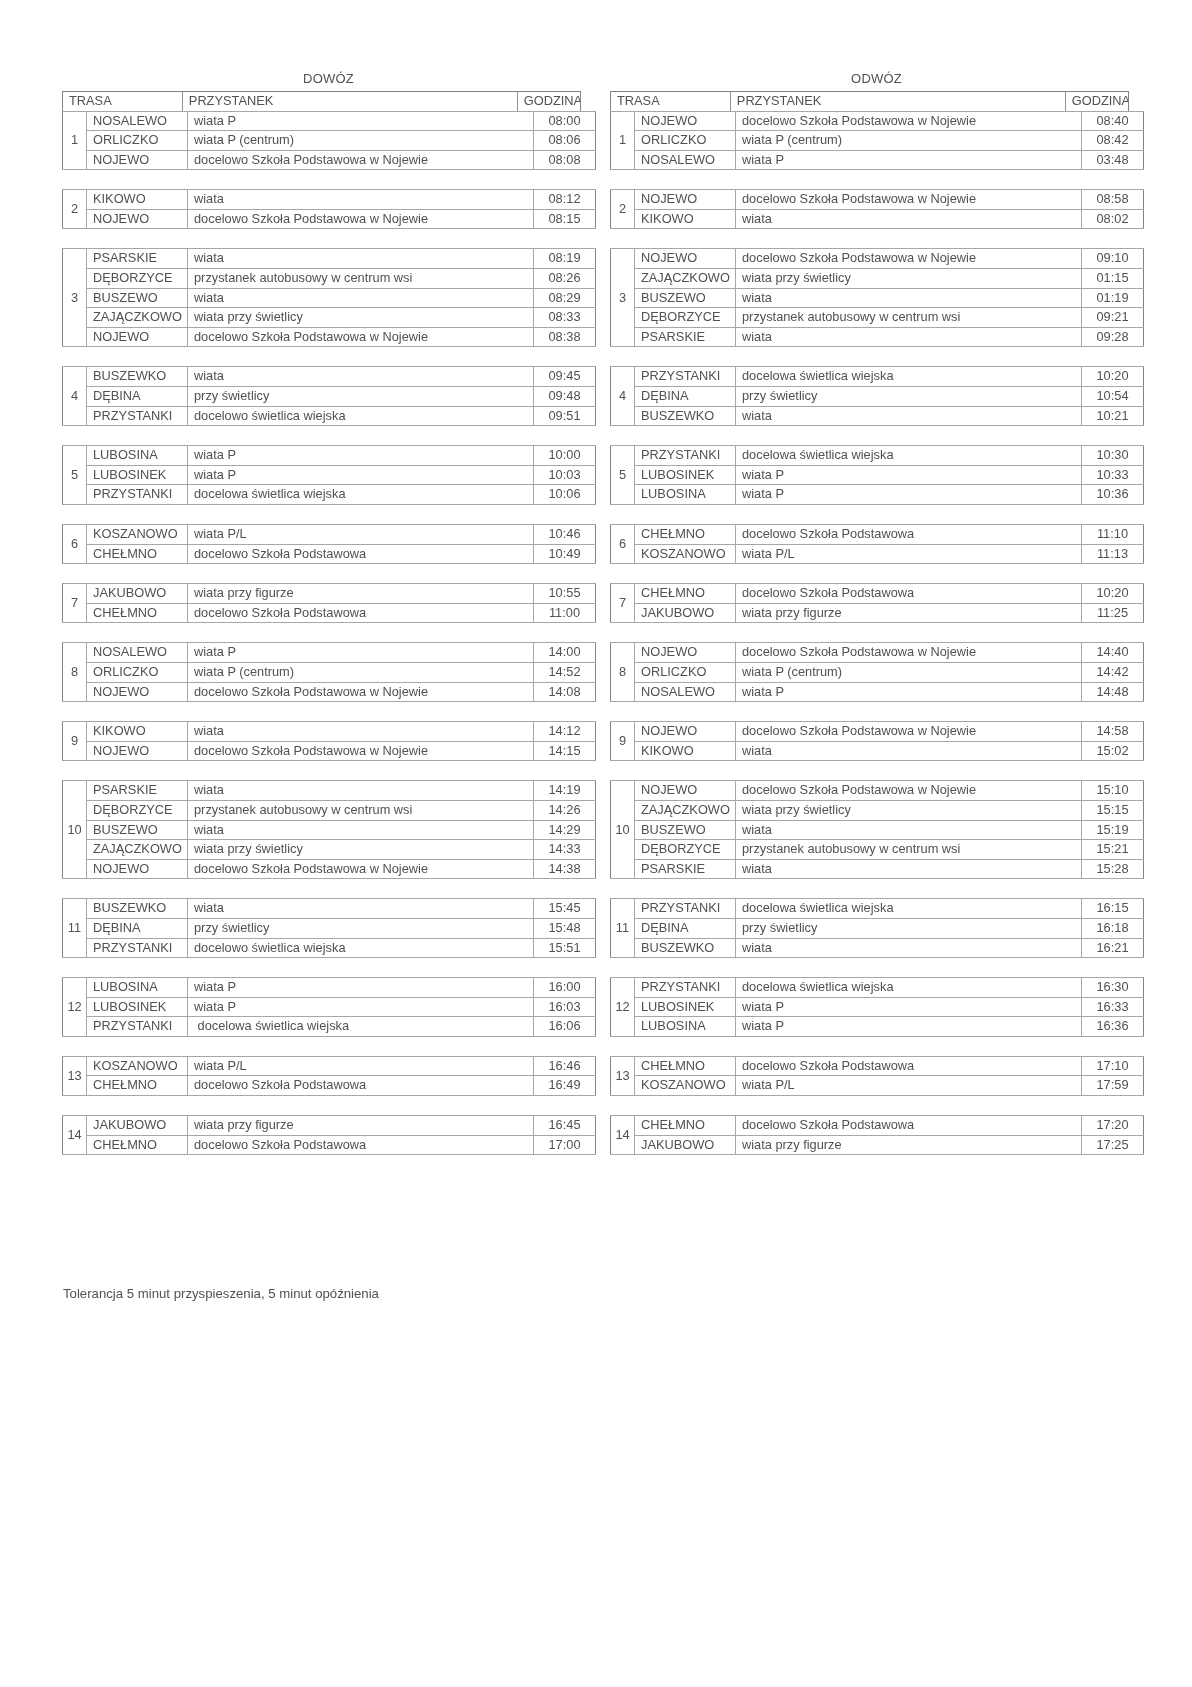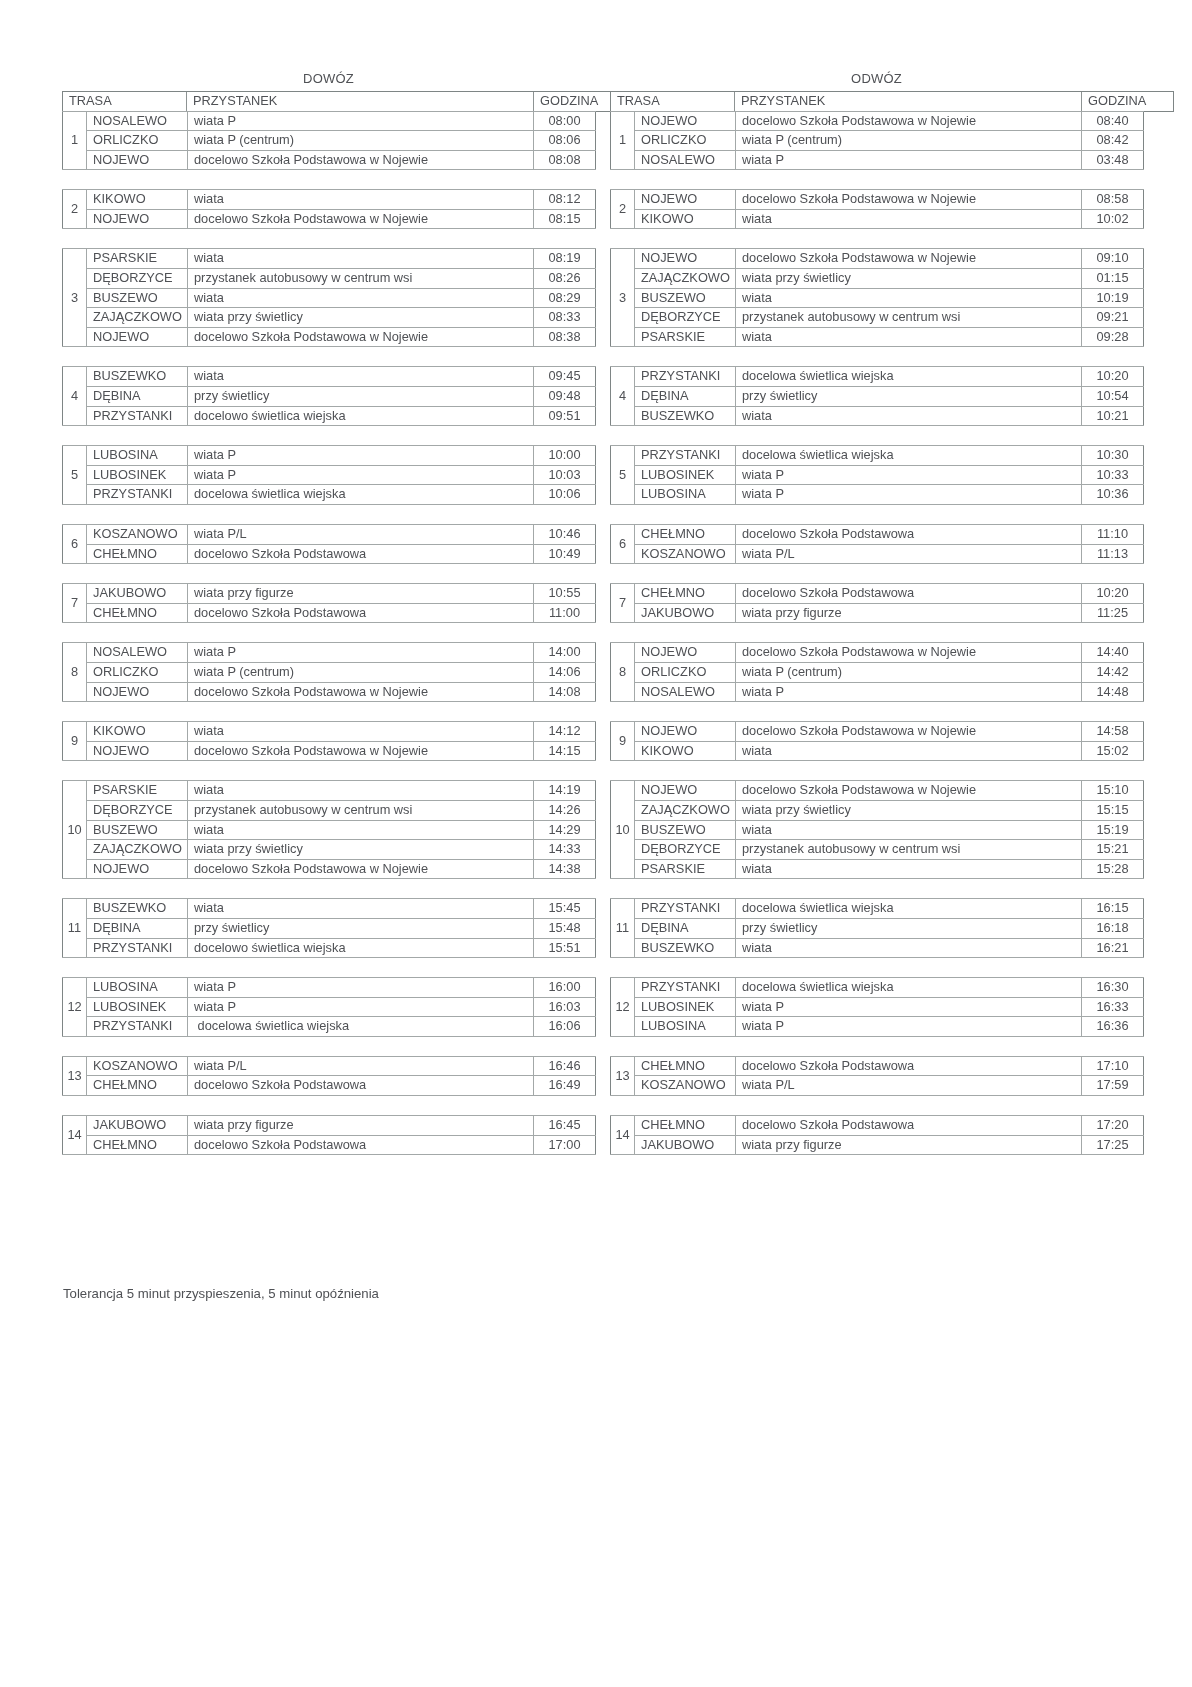--- a/index.html
+++ b/index.html
@@ -35,21 +35,21 @@
     font-size: 13px;
     font-weight: 400;
     text-align: center;
     color: #4f5155;
     letter-spacing: 0.2px;
   }
 
   .thead {
     display: flex;
     box-sizing: border-box;
-    width: 564px;
+    width: 519px;
     height: 21px;
     border: 1.5px solid #7e8585;
     background: #ffffff;
   }
   .thead .hc {
     box-sizing: border-box;
     border-right: 1px solid #8d9393;
     padding: 0 0 0 6px;
     font-size: 12.8px;
     line-height: 18px;
@@ -300,21 +300,21 @@
             <tbody>
               <tr>
                 <td class="num" rowspan="3">8</td>
                 <td class="name">NOSALEWO</td>
                 <td class="desc">wiata P</td>
                 <td class="time">14:00</td>
               </tr>
               <tr>
                 <td class="name">ORLICZKO</td>
                 <td class="desc">wiata P (centrum)</td>
-                <td class="time">14:06</td>
+                <td class="time">14:52</td>
               </tr>
               <tr>
                 <td class="name">NOJEWO</td>
                 <td class="desc">docelowo Szkoła Podstawowa w Nojewie</td>
                 <td class="time">14:08</td>
               </tr>
             </tbody>
           </table>
           <table class="group">
             <colgroup>
@@ -514,21 +514,21 @@
             <tbody>
               <tr>
                 <td class="num" rowspan="2">2</td>
                 <td class="name">NOJEWO</td>
                 <td class="desc">docelowo Szkoła Podstawowa w Nojewie</td>
                 <td class="time">08:58</td>
               </tr>
               <tr>
                 <td class="name">KIKOWO</td>
                 <td class="desc">wiata</td>
-                <td class="time">10:02</td>
+                <td class="time">08:02</td>
               </tr>
             </tbody>
           </table>
           <table class="group">
             <colgroup>
               <col style="width: 24px;">
               <col style="width: 101px;">
               <col style="width: 346px;">
               <col style="width: 62px;">
             </colgroup>
@@ -540,21 +540,21 @@
                 <td class="time">09:10</td>
               </tr>
               <tr>
                 <td class="name">ZAJĄCZKOWO</td>
                 <td class="desc">wiata przy świetlicy</td>
                 <td class="time">01:15</td>
               </tr>
               <tr>
                 <td class="name">BUSZEWO</td>
                 <td class="desc">wiata</td>
-                <td class="time">10:19</td>
+                <td class="time">01:19</td>
               </tr>
               <tr>
                 <td class="name">DĘBORZYCE</td>
                 <td class="desc">przystanek autobusowy w centrum wsi</td>
                 <td class="time">09:21</td>
               </tr>
               <tr>
                 <td class="name">PSARSKIE</td>
                 <td class="desc">wiata</td>
                 <td class="time">09:28</td>

